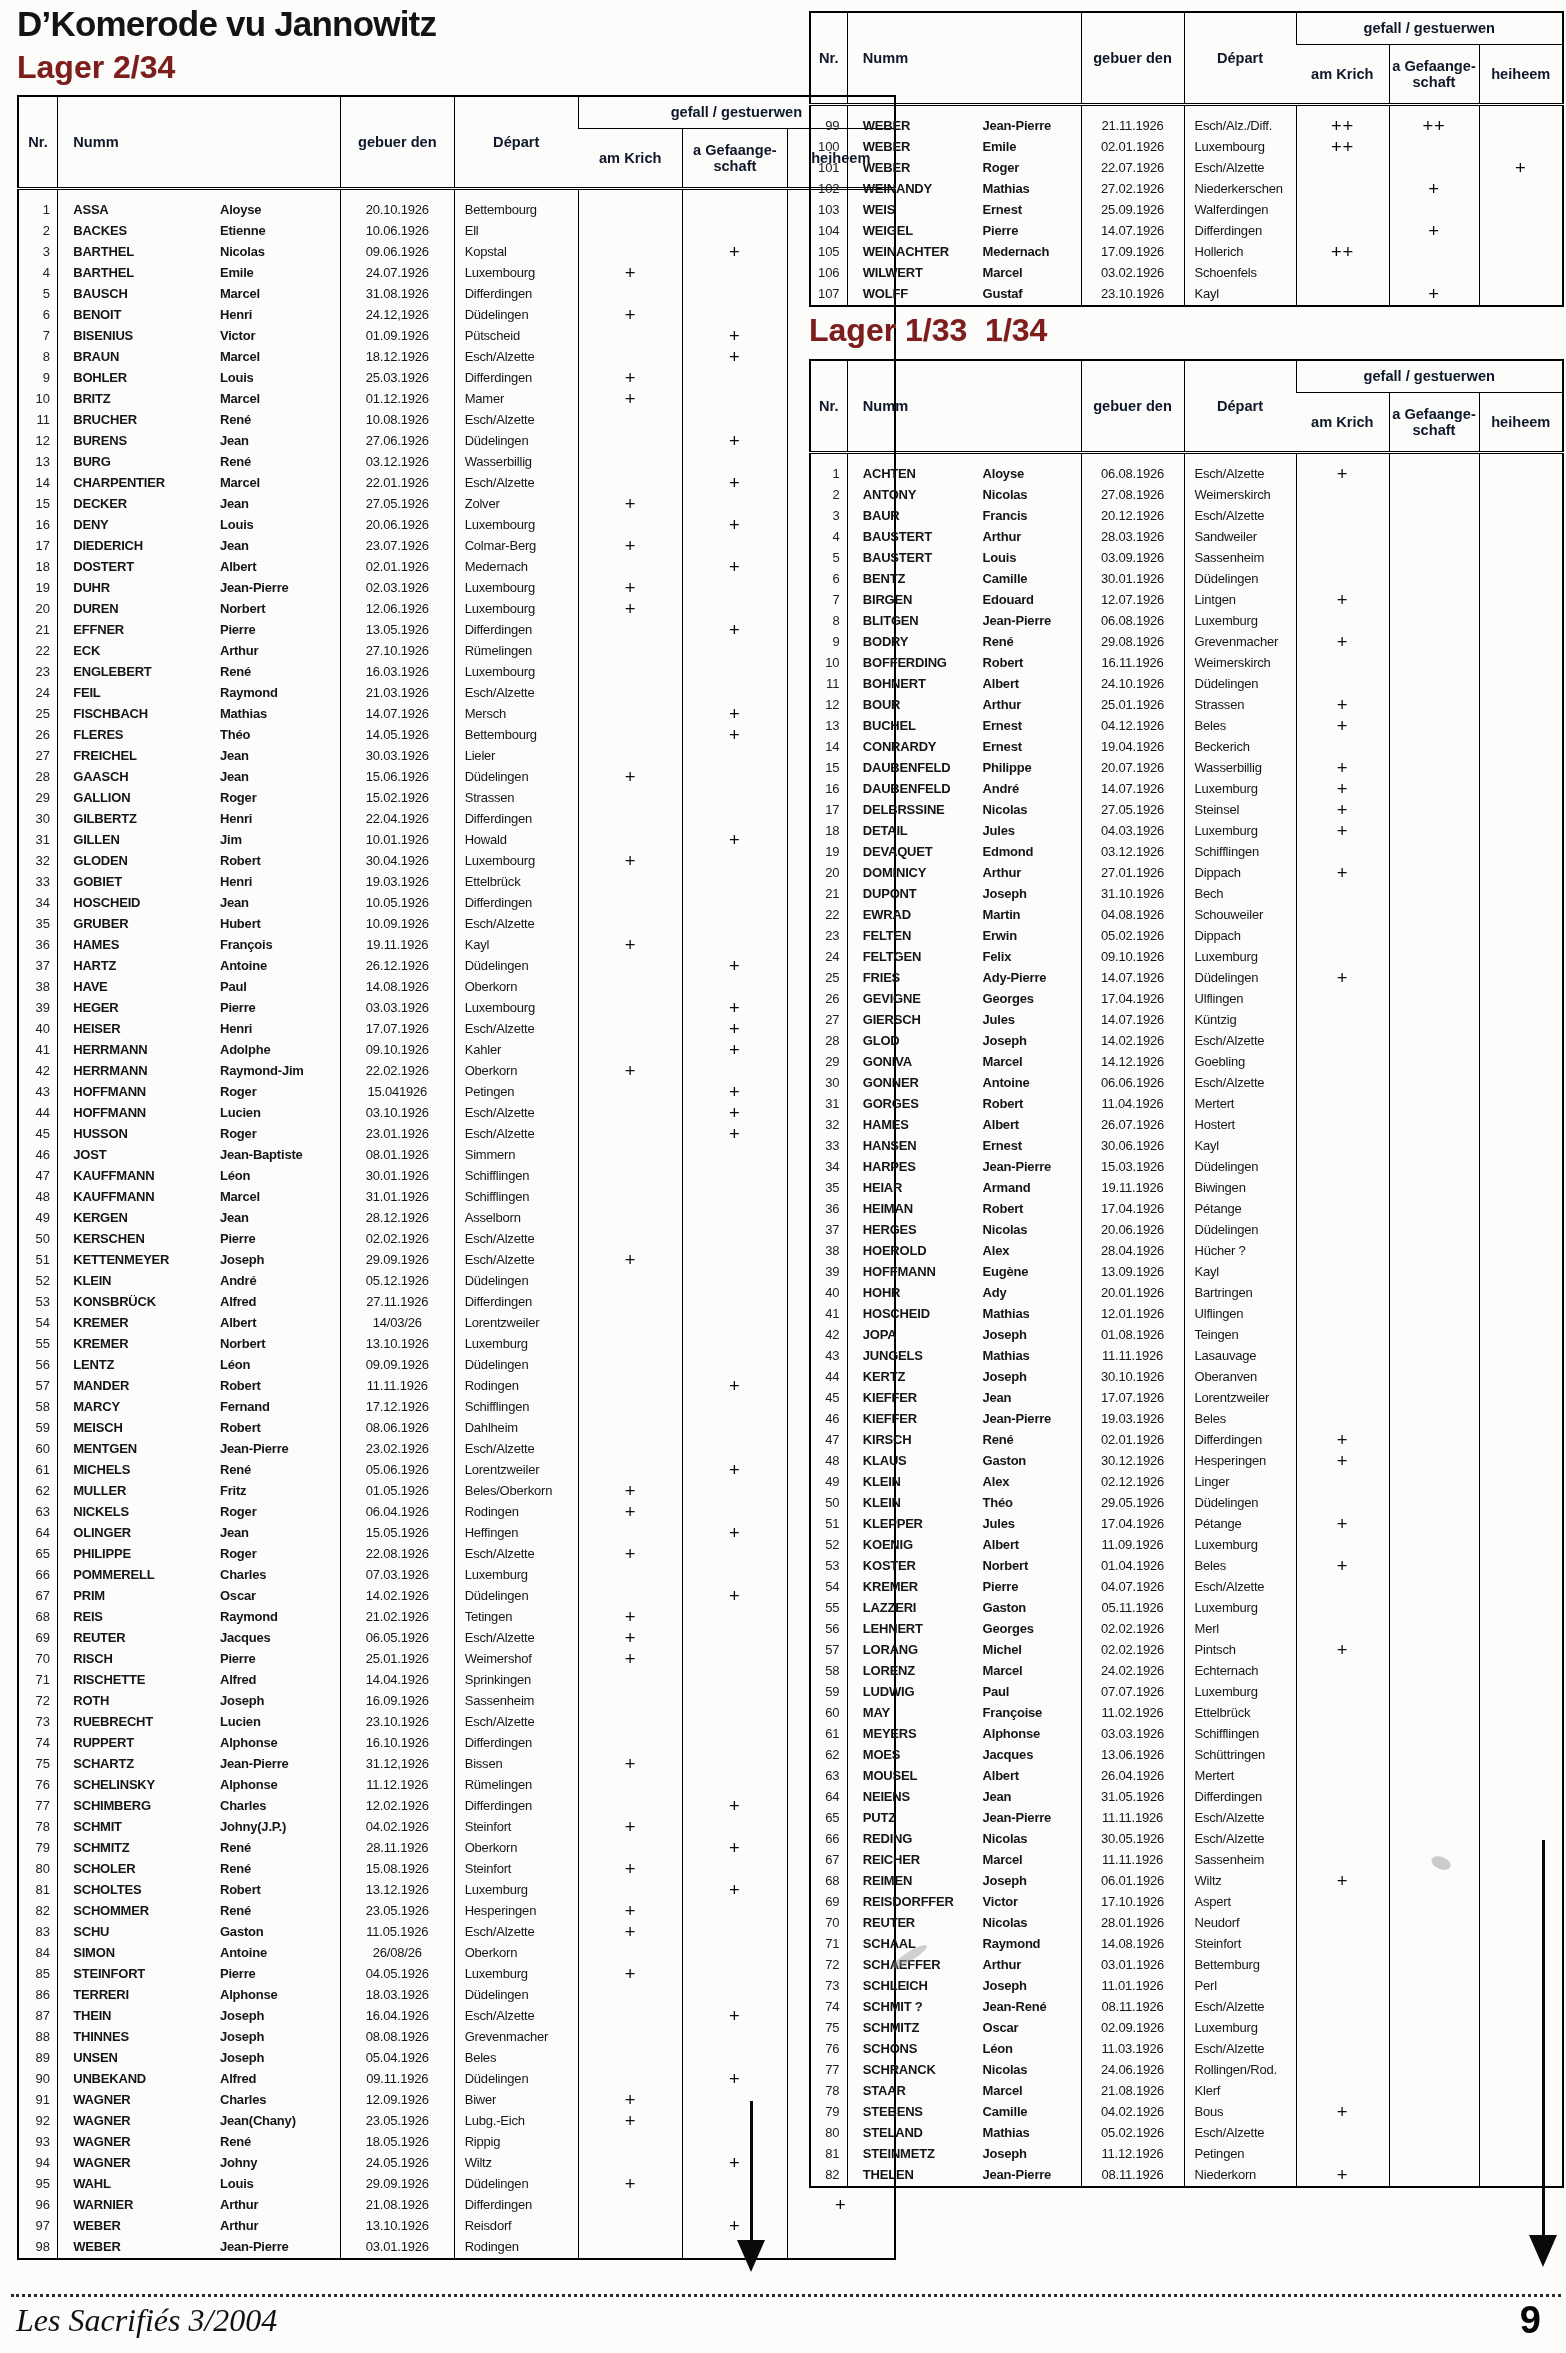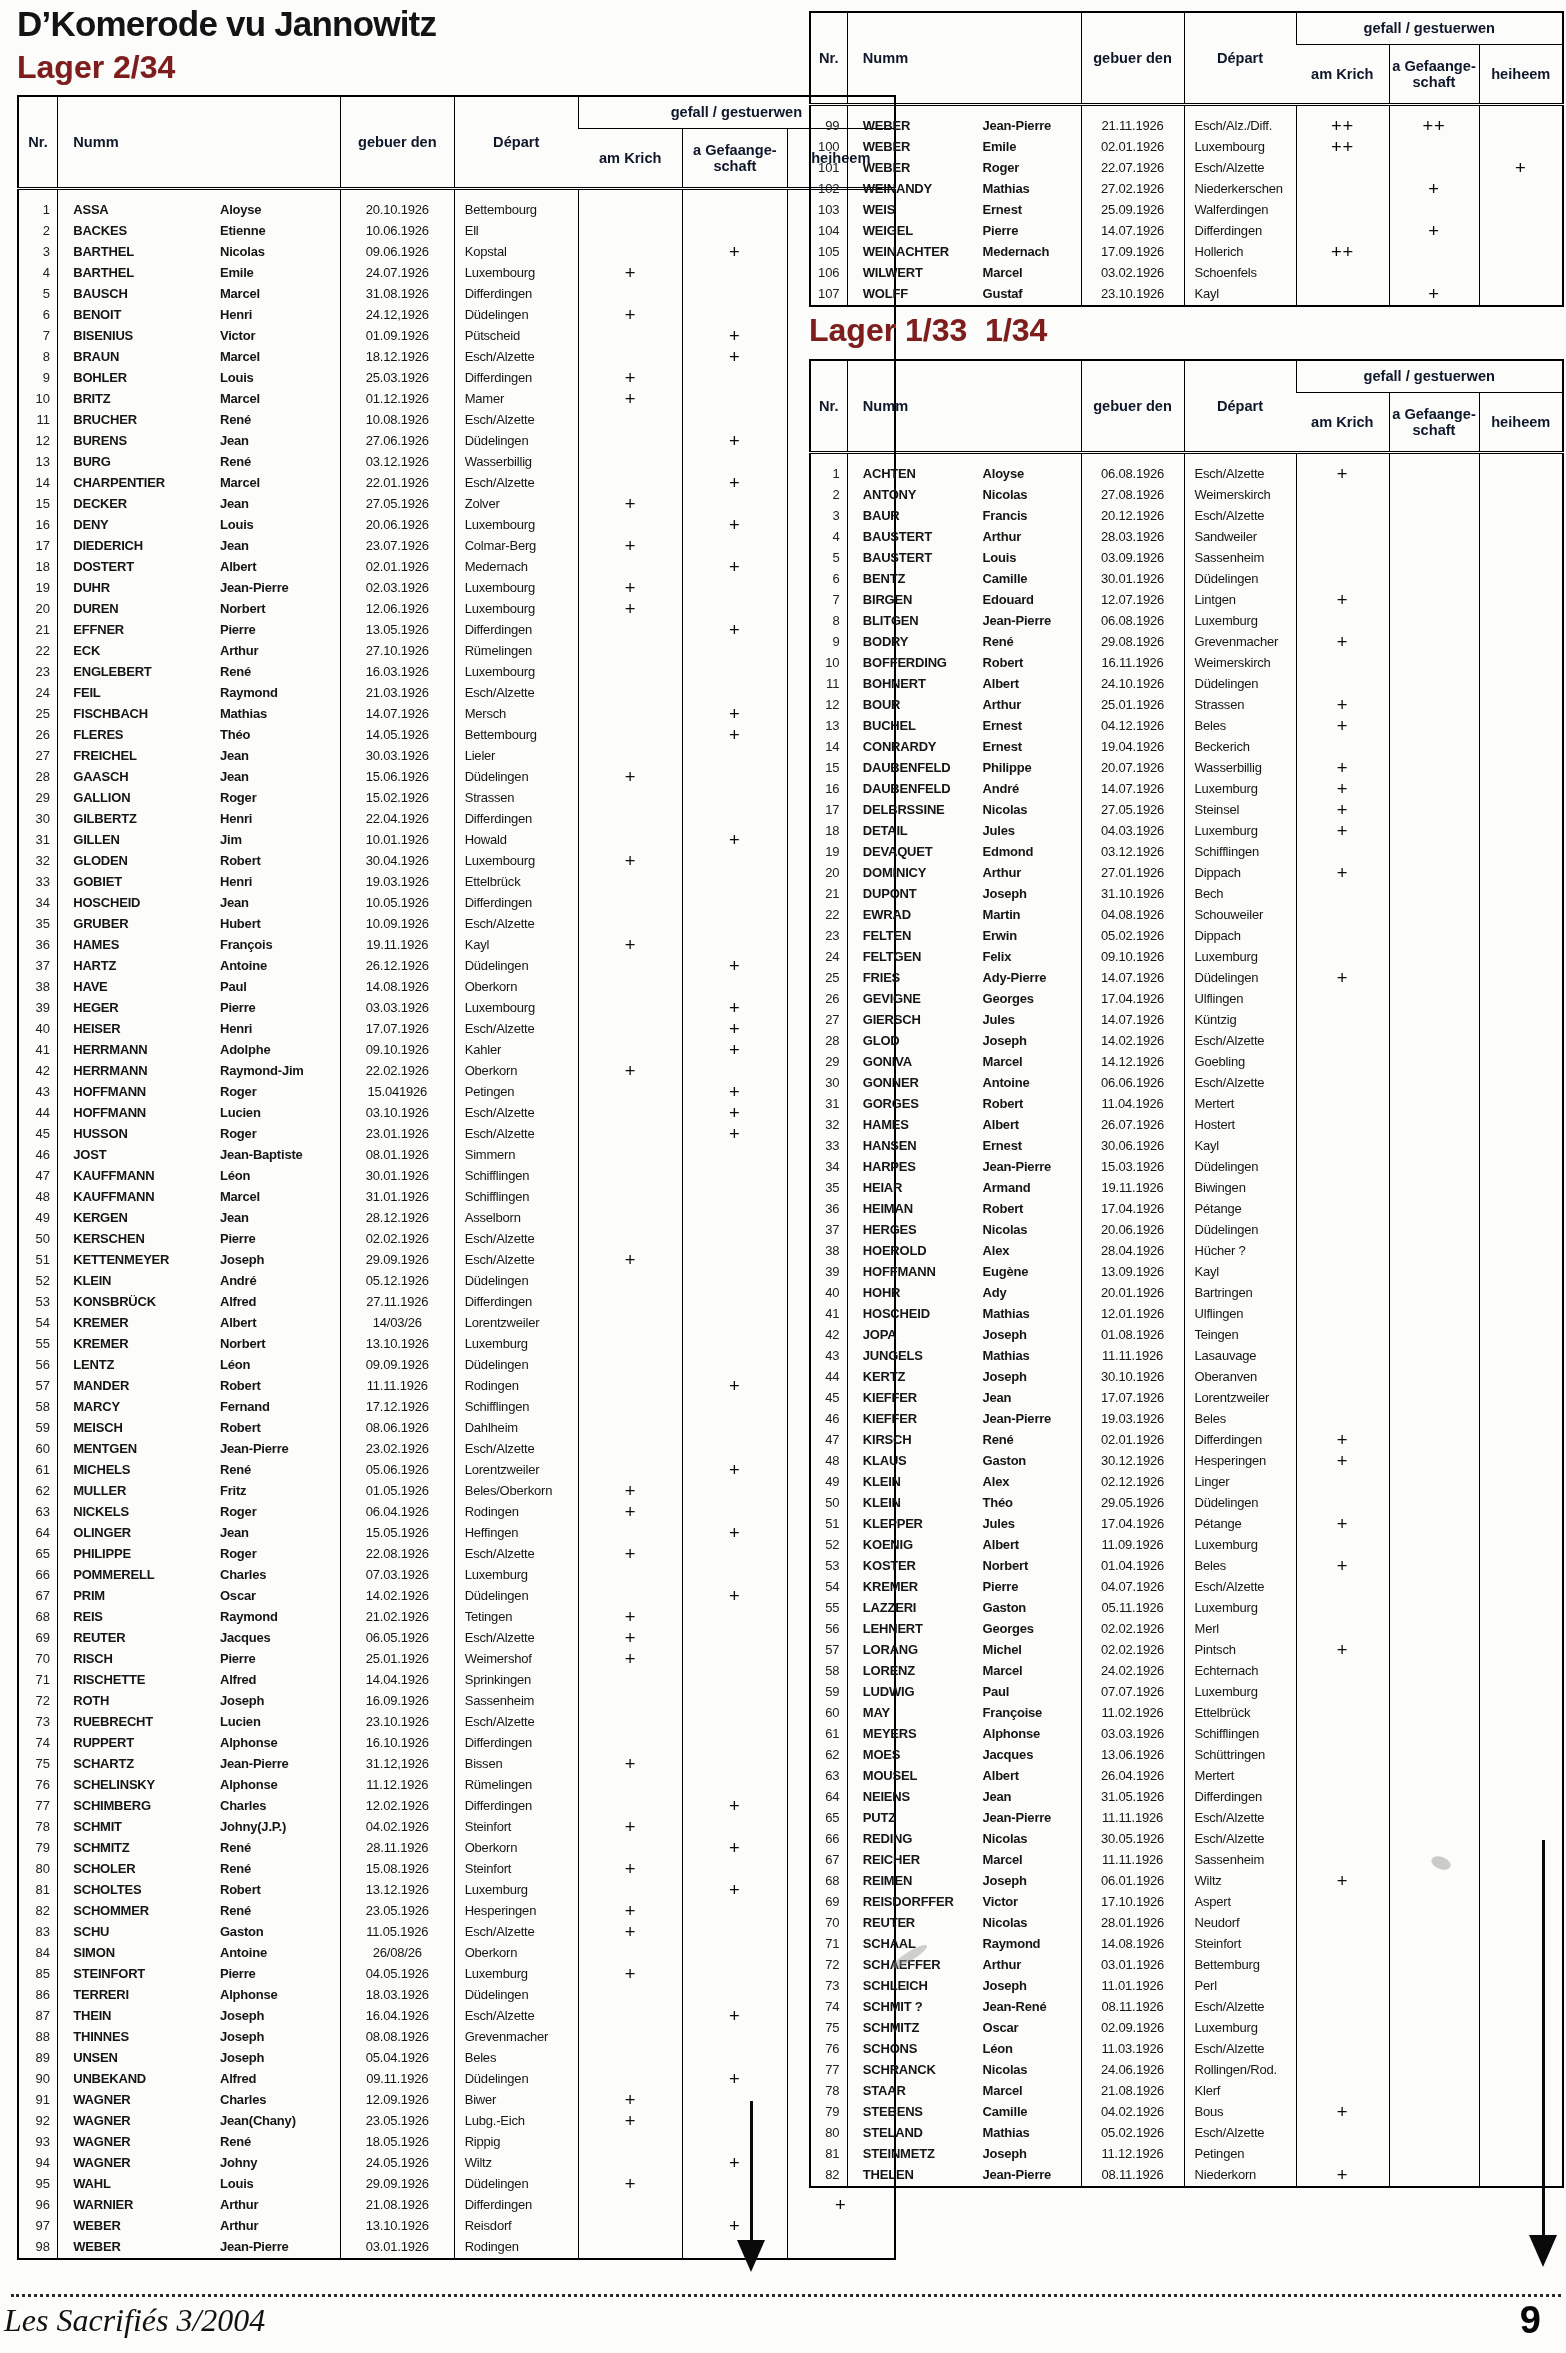--- a/index.html
+++ b/index.html
@@ -58,21 +58,21 @@
   .cont-arrow{position:absolute;width:29px;}
   .cont-arrow .stem{margin:0 auto;width:2.3px;background:#0a0a0a;}
   .cont-arrow .head{width:0;height:0;border-left:14.6px solid transparent;border-right:14.6px solid transparent;border-top:32px solid #0a0a0a;}
   .arrow-left{left:737px;top:2101px;}
   .arrow-left .stem{height:139px;}
   .arrow-right{left:1529px;top:1840px;}
   .arrow-right .stem{height:395px;}
 
   
   .footer-rule{position:absolute;left:10.7px;right:6.1px;top:2294px;border-top:3.1px dotted #2b2b2b;height:0;}
-  .footer-left{position:absolute;left:4px;top:2302px;font-family:"Liberation Serif",serif;font-style:italic;font-size:32px;color:#111;}
+  .footer-left{position:absolute;left:16px;top:2302px;font-family:"Liberation Serif",serif;font-style:italic;font-size:32px;color:#111;}
   .page-num{position:absolute;right:26px;top:2299px;font-size:38px;font-weight:bold;color:#060606;}
 
   
   .smudge{position:absolute;background:#9a9a9a;opacity:.45;border-radius:50%;}
   .smudge-1{left:889px;top:1952px;width:41px;height:9.2px;transform:rotate(-32deg);}
   .smudge-2{left:1431px;top:1857px;width:20px;height:12.3px;transform:rotate(20deg);opacity:.5;}
 </style>
 </head>
 <body>
 

